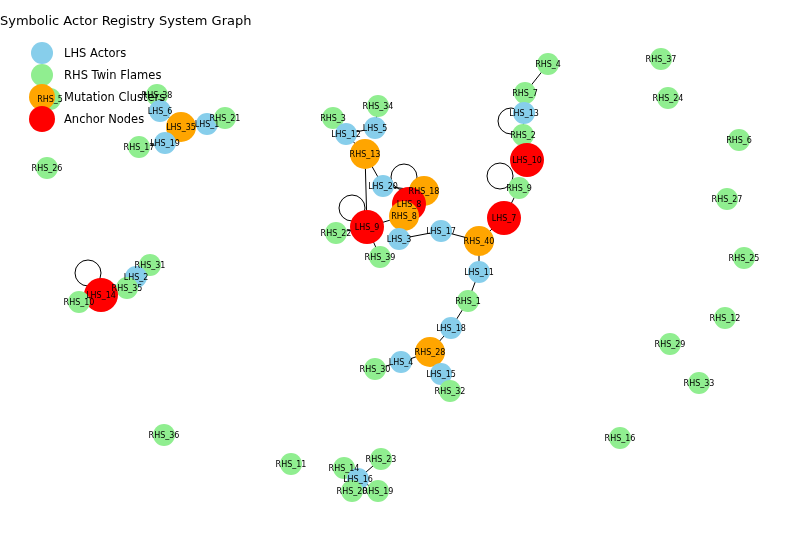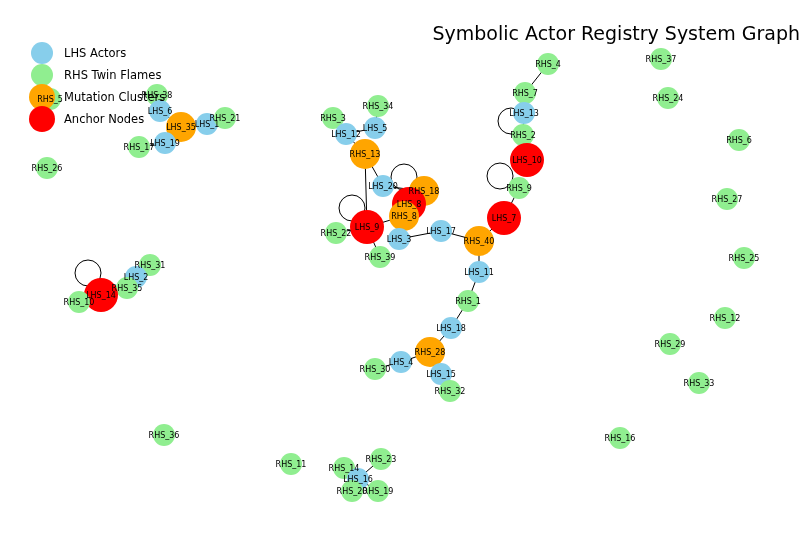--- a/index.html
+++ b/index.html
@@ -10,25 +10,25 @@
   }
   .stage {
     position: relative;
     width: 800px;
     height: 550px;
     background: #ffffff;
     overflow: hidden;
   }
   .fig-title {
     position: absolute;
-    top: 22px;
+    top: 13px;
     left: 0;
     width: 100%;
-    text-align: right;
-    font-size: 19px;
+    text-align: left;
+    font-size: 13px;
     color: #000000;
   }
   svg.graph {
     position: absolute;
     top: 0;
     left: 0;
   }
   .node-label {
     font-size: 8px;
     fill: #000000;

